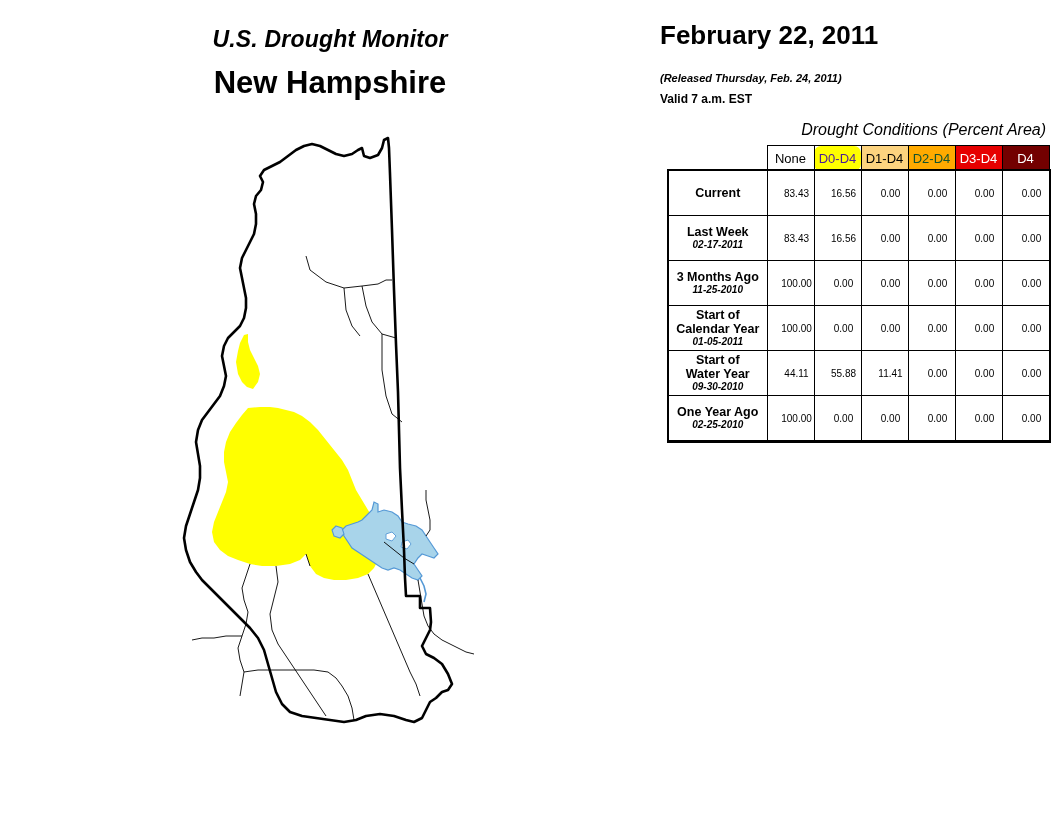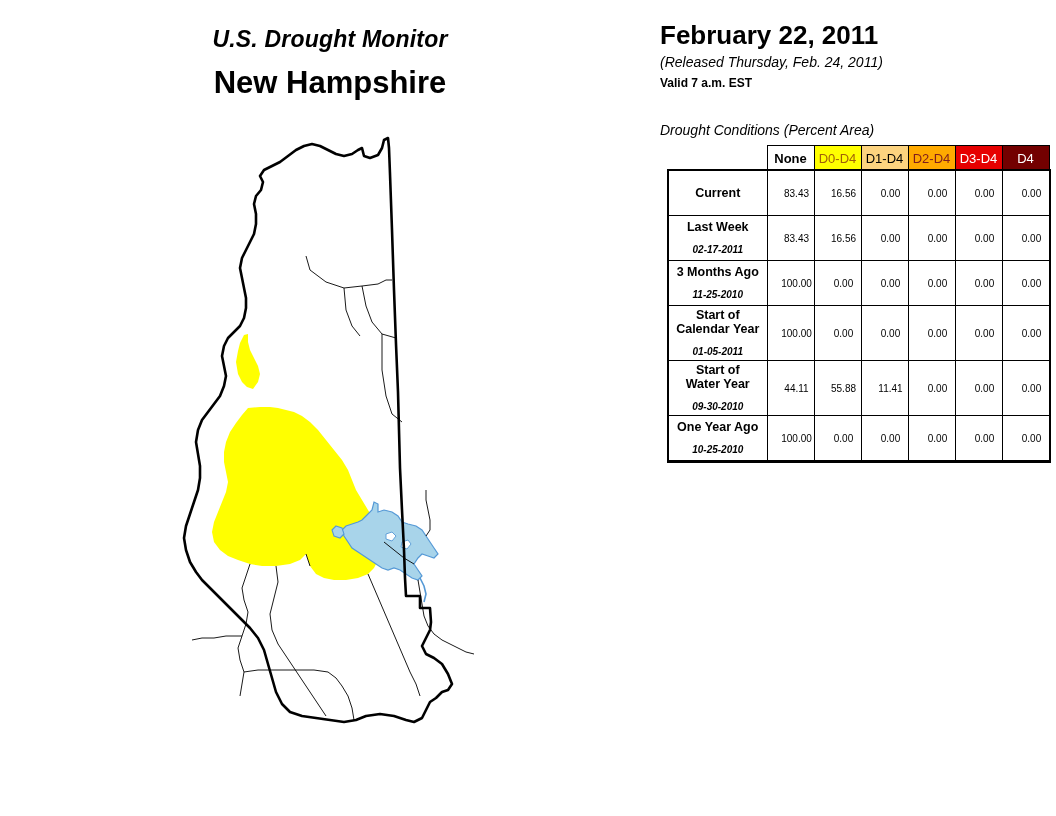--- a/index.html
+++ b/index.html
@@ -58,39 +58,39 @@
     position: absolute;
     left: 0; top: 20px;
     width: 396px;
   }
   #valid-date {
     font-size: 26px;
     font-weight: bold;
     line-height: 30px;
   }
   #released-date {
-    font-size: 14px;
-    font-weight: normal;
+    font-size: 11px;
+    font-weight: bold;
     font-style: italic;
     line-height: 20px;
-    margin-top: 2px;
+    margin-top: 18px;
   }
   #valid-time {
     font-size: 12px;
     font-weight: bold;
     line-height: 18px;
     margin-top: 2px;
   }
 
   #table-caption {
     position: absolute;
     left: 0; top: 122px;
     width: 386px;
-    text-align: left;
-    font-size: 14px;
+    text-align: right;
+    font-size: 16px;
     font-style: italic;
     line-height: 16px;
   }
 
   
   #stats-table {
     position: absolute;
     left: 8px; top: 145px;
     border-collapse: collapse;
     font-size: 12.5px;
@@ -105,42 +105,42 @@
   }
   #stats-table .corner-blank {
     border: none;
     width: 98px;
   }
   #stats-table thead td {
     height: 24px;
     font-size: 13px;
     width: 46px;
   }
-  #stats-table thead td.hdr-none { background: #ffffff; color: #000; font-weight: bold; }
-  #stats-table thead td.hdr-d0   { background: #ffff00; color: #a16207; }
+  #stats-table thead td.hdr-none { background: #ffffff; color: #000; }
+  #stats-table thead td.hdr-d0   { background: #ffff00; color: #4c1d95; border-radius: 7px; }
   #stats-table thead td.hdr-d1   { background: #fcd37f; color: #000; }
-  #stats-table thead td.hdr-d2   { background: #ffaa00; color: #7f1d1d; }
+  #stats-table thead td.hdr-d2   { background: #ffaa00; color: #14532d; }
   #stats-table thead td.hdr-d3   { background: #e60000; color: #ffffff; }
   #stats-table thead td.hdr-d4   { background: #730000; color: #ffffff; }
 
   #stats-table tbody tr { height: 45px; }
   #stats-table tbody td.row-label {
     text-align: center;
     font-weight: bold;
     font-size: 12.5px;
     line-height: 14px;
     padding: 2px 4px;
   }
   #stats-table tbody td.row-label .sub-date {
     display: block;
     font-weight: bold;
     font-style: italic;
     font-size: 10px;
     line-height: 12px;
-    margin-top: 10px;
+    margin-top: 0;
   }
   #stats-table tbody td.value-cell {
     font-size: 10px;
     padding-left: 12px;
   }
   
   #stats-table tbody { outline: 2px solid #000; }
   #stats-table thead td { border: 1.5px solid #000; }
   #legend {
     position: absolute;
@@ -309,21 +309,21 @@
         <tr>
           <td class="row-label">Start of<br>Water Year<span class="sub-date">09-30-2010</span></td>
           <td class="value-cell">44.11</td>
           <td class="value-cell">55.88</td>
           <td class="value-cell">11.41</td>
           <td class="value-cell">0.00</td>
           <td class="value-cell">0.00</td>
           <td class="value-cell">0.00</td>
         </tr>
         <tr>
-          <td class="row-label">One Year Ago<span class="sub-date">10-25-2010</span></td>
+          <td class="row-label">One Year Ago<span class="sub-date">02-25-2010</span></td>
           <td class="value-cell">100.00</td>
           <td class="value-cell">0.00</td>
           <td class="value-cell">0.00</td>
           <td class="value-cell">0.00</td>
           <td class="value-cell">0.00</td>
           <td class="value-cell">0.00</td>
         </tr>
       </tbody>
   </table>
 

